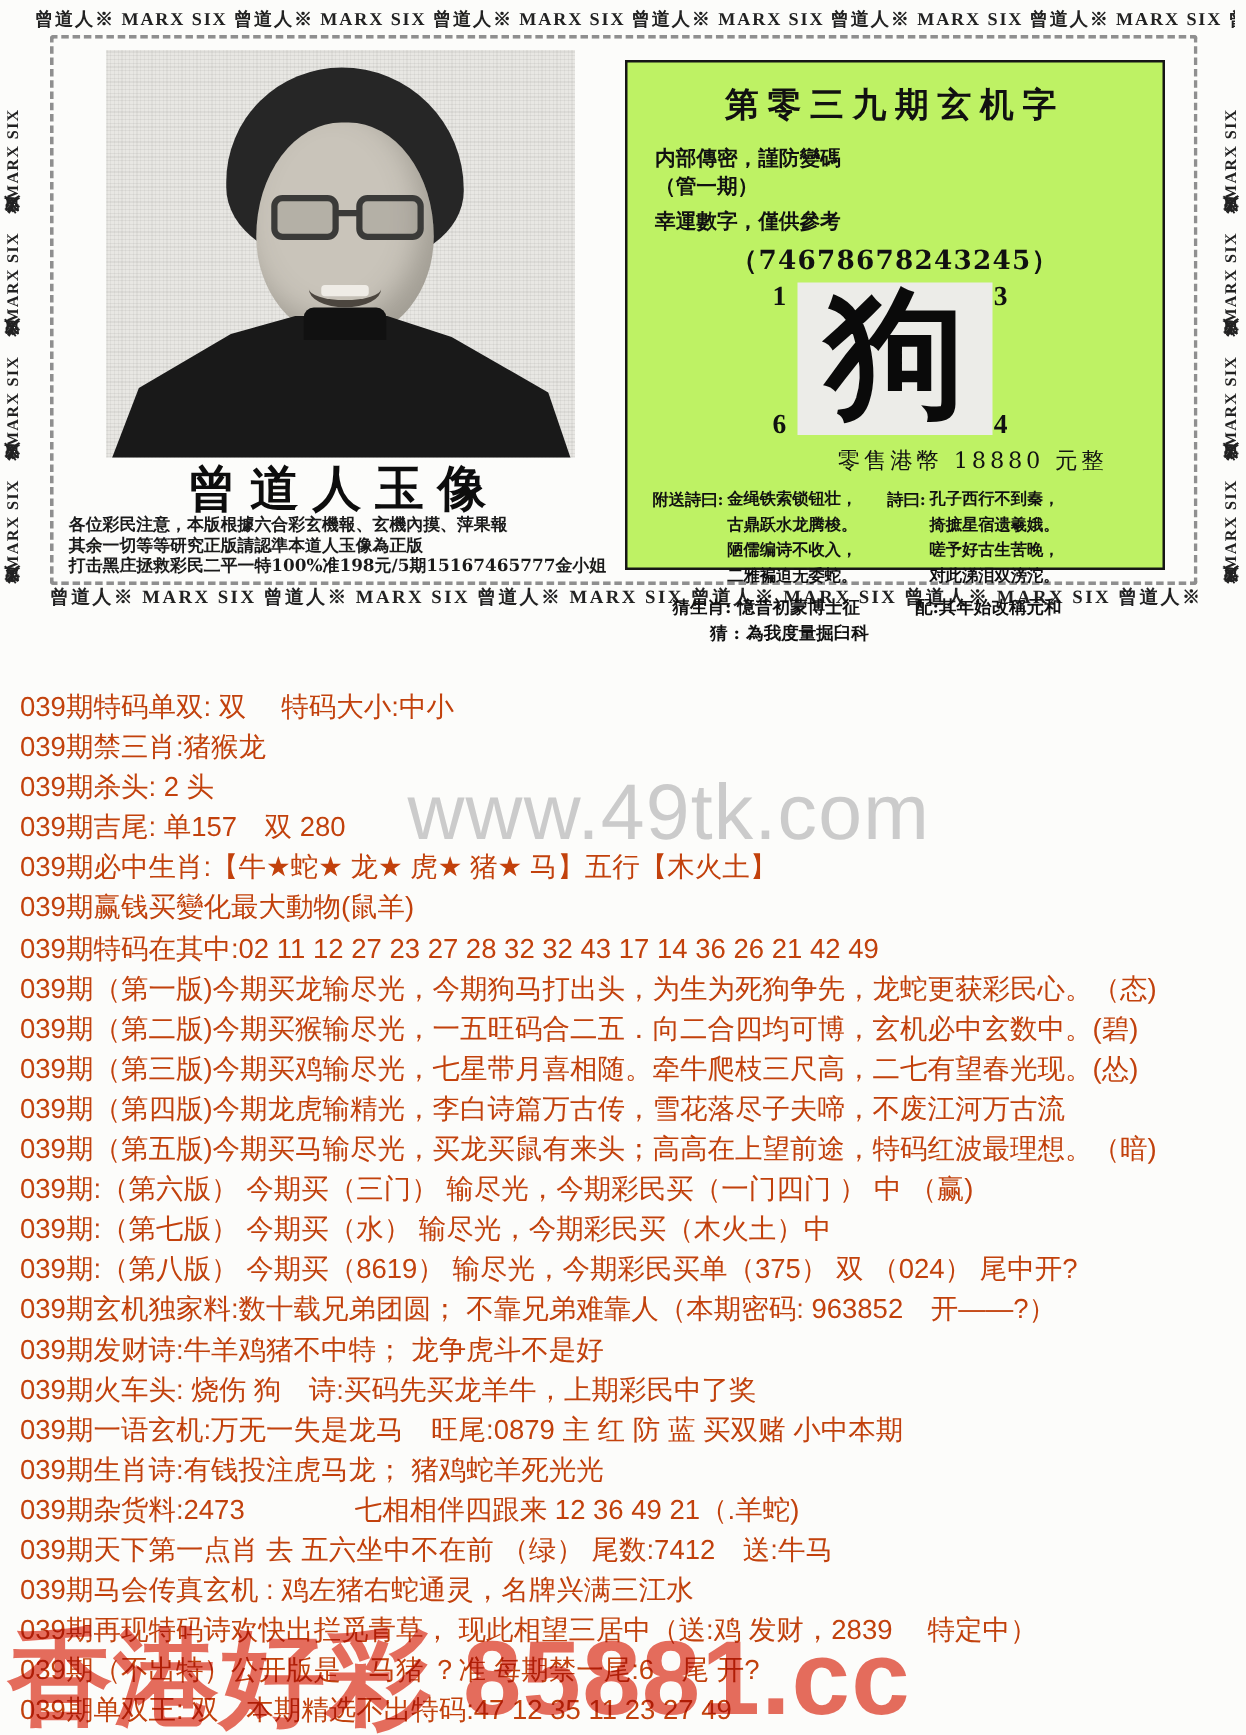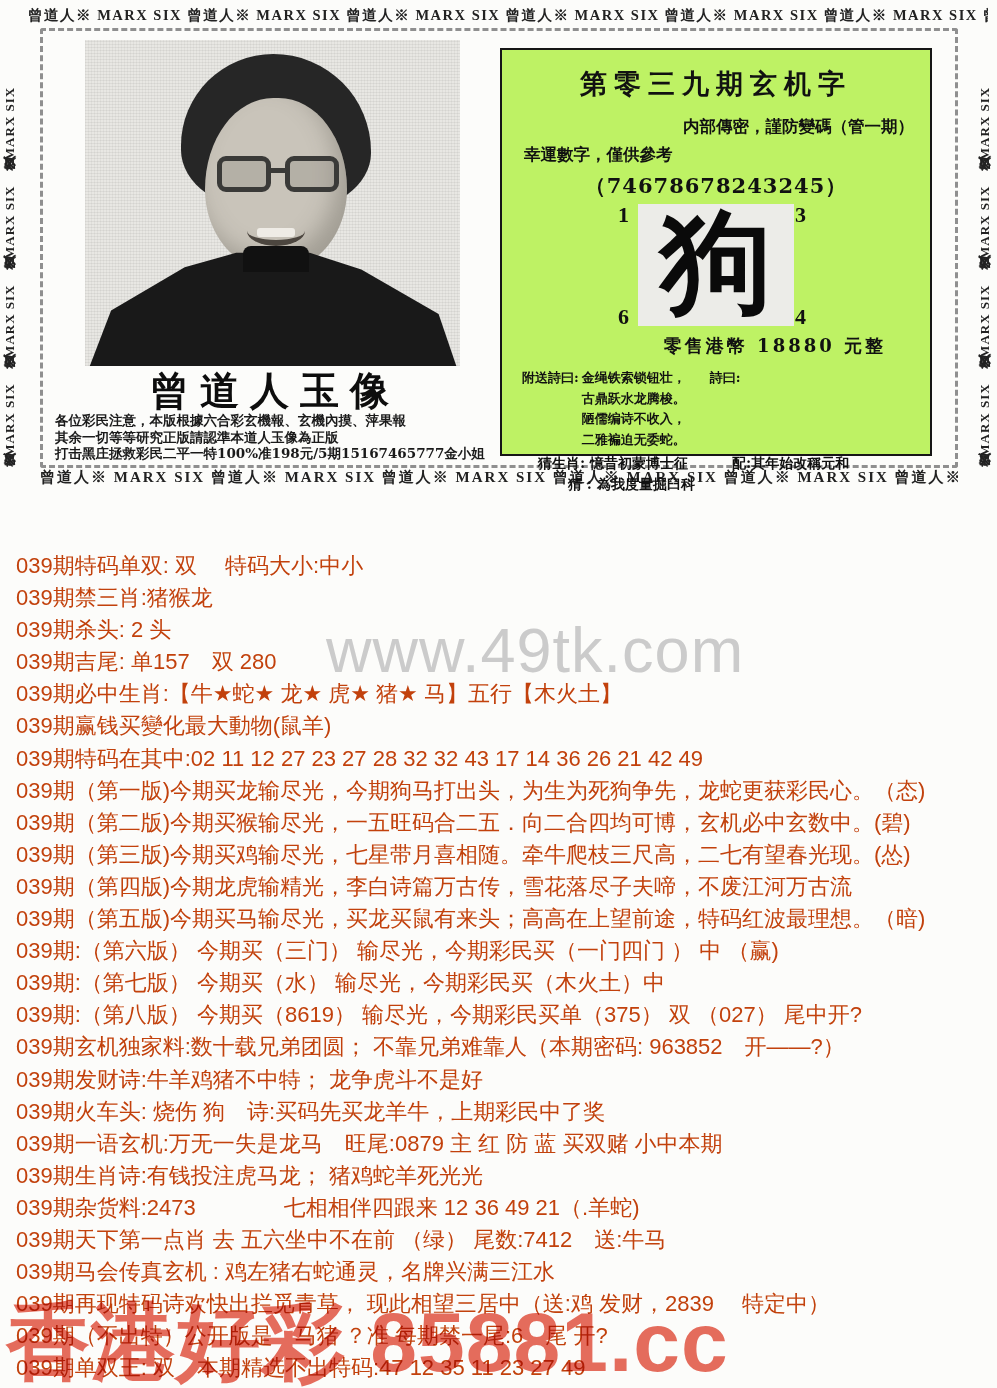--- a/index.html
+++ b/index.html
@@ -95,23 +95,23 @@
   .panel {
     position:absolute; left:500px; top:48px; width:432px; height:408px;
     border:2px solid #161616; background:#bef264;
     font-family:"DejaVu Serif","Liberation Serif",serif;
   }
   .panel-title {
     margin-top:16px; text-align:center;
     font-size:27px; font-weight:bold; letter-spacing:7px;
   }
   .panel-row1 {
-    display:flex; justify-content:flex-end;
+    display:flex; justify-content:space-between;
     padding:0 16px 0 22px; margin-top:14px;
-    font-size:16.5px; font-weight:bold;
+    font-size:16.5px; font-weight:bold;flex-direction:column;
   }
   .panel-row2 { padding-left:22px; margin-top:6px; font-size:16.5px; font-weight:bold; }
   .lucky {
     margin-top:6px; text-align:center; font-size:21px; font-weight:bold; letter-spacing:1px;
   }
   .zodiac-wrap { position:relative; width:240px; height:122px; margin:4px auto 0; }
   .zodiac-bg {
     position:absolute; left:42px; top:0; width:156px; height:122px; background:#ececE8;
   }
   .zodiac-char {
@@ -119,21 +119,21 @@
     font-size:112px; line-height:1; font-weight:bold; color:#0a0a0a;
   }
   .corner-num { position:absolute; font-size:22px; font-weight:bold;
     font-family:"Liberation Serif","DejaVu Serif",serif; }
   .num-tl { left:22px;  top:-2px; }
   .num-tr { right:30px; top:-2px; }
   .num-bl { left:22px;  bottom:-4px; }
   .num-br { right:30px; bottom:-4px; }
   .price {
     margin-top:8px; text-align:right; padding-right:44px;
-    font-size:18px; font-weight:bold; letter-spacing:3px;
+    font-size:18px; font-weight:normal; letter-spacing:3px;
   }
   .poems { display:flex; margin-top:10px; font-size:13px; font-weight:bold; }
   .poem-col { display:flex; }
   .poem-col.left  { margin-left:20px; }
   .poem-col.right { margin-left:24px; }
   .poem-label { white-space:nowrap; margin-right:3px; padding-top:1px; }
   .poem-lines div { line-height:20.5px; white-space:nowrap; }
   .panel-b1 { display:flex; margin-top:5px; padding-left:36px; font-size:14px; font-weight:bold; }
   .panel-b1 .match { margin-left:44px; }
   .panel-b2 { margin-top:3px; padding-left:66px; font-size:14px; font-weight:bold; }
@@ -203,20 +203,26 @@
       <div class="poem-label">附送詩曰:</div>
       <div class="poem-lines">
           <div>金绳铁索锁钮壮，</div>
           <div>古鼎跃水龙腾梭。</div>
           <div>陋儒编诗不收入，</div>
           <div>二雅褊迫无委蛇。</div>
         </div>
     </div>
     <div class="poem-col right">
       <div class="poem-label">詩曰:</div>
+      <div class="poem-lines">
+          <div>孔子西行不到秦，</div>
+          <div>掎摭星宿遗羲娥。</div>
+          <div>嗟予好古生苦晚，</div>
+          <div>对此涕泪双滂沱。</div>
+        </div>
     </div>
   </div>
   <div class="panel-b1">
     <span>猜生肖: 憶昔初蒙博士征</span>
     <span class="match">配:其年始改稱元和</span>
   </div>
   <div class="panel-b2">猜 : 為我度量掘臼科</div>
 </div>
 
 <div class="wm-gray">www.49tk.com</div>
@@ -229,21 +235,21 @@
     <div class="body-line">039期必中生肖:【牛★蛇★ 龙★ 虎★ 猪★ 马】五行【木火土】</div>
     <div class="body-line">039期赢钱买變化最大動物(鼠羊)</div>
     <div class="body-line">039期特码在其中:02 11 12 27 23 27 28 32 32 43 17 14 36 26 21 42 49</div>
     <div class="body-line">039期（第一版)今期买龙输尽光，今期狗马打出头，为生为死狗争先，龙蛇更获彩民心。（态)</div>
     <div class="body-line">039期（第二版)今期买猴输尽光，一五旺码合二五．向二合四均可博，玄机必中玄数中。(碧)</div>
     <div class="body-line">039期（第三版)今期买鸡输尽光，七星带月喜相随。牵牛爬枝三尺高，二七有望春光现。(怂)</div>
     <div class="body-line">039期（第四版)今期龙虎输精光，李白诗篇万古传，雪花落尽子夫啼，不废江河万古流</div>
     <div class="body-line">039期（第五版)今期买马输尽光，买龙买鼠有来头；高高在上望前途，特码红波最理想。（暗)</div>
     <div class="body-line">039期:（第六版） 今期买（三门） 输尽光，今期彩民买（一门四门 ） 中 （赢)</div>
     <div class="body-line">039期:（第七版） 今期买（水） 输尽光，今期彩民买（木火土）中</div>
-    <div class="body-line">039期:（第八版） 今期买（8619） 输尽光，今期彩民买单（375） 双 （027） 尾中开?</div>
+    <div class="body-line">039期:（第八版） 今期买（8619） 输尽光，今期彩民买单（375） 双 （024） 尾中开?</div>
     <div class="body-line">039期玄机独家料:数十载兄弟团圆； 不靠兄弟难靠人（本期密码: 963852　开——?）</div>
     <div class="body-line">039期发财诗:牛羊鸡猪不中特； 龙争虎斗不是好</div>
     <div class="body-line">039期火车头: 烧伤 狗　诗:买码先买龙羊牛，上期彩民中了奖</div>
     <div class="body-line">039期一语玄机:万无一失是龙马　旺尾:0879 主 红 防 蓝 买双赌 小中本期</div>
     <div class="body-line">039期生肖诗:有钱投注虎马龙； 猪鸡蛇羊死光光</div>
     <div class="body-line">039期杂货料:2473　　　　七相相伴四跟来 12 36 49 21（.羊蛇)</div>
     <div class="body-line">039期天下第一点肖 去 五六坐中不在前 （绿） 尾数:7412　送:牛马</div>
     <div class="body-line">039期马会传真玄机 : 鸡左猪右蛇通灵，名牌兴满三江水</div>
     <div class="body-line">039期再现特码诗欢快出拦觅青草， 现此相望三居中（送:鸡 发财，2839　 特定中）</div>
     <div class="body-line">039期（不出特）公开版是　马猪 ？准 每期禁一尾:6　尾 开?</div>

